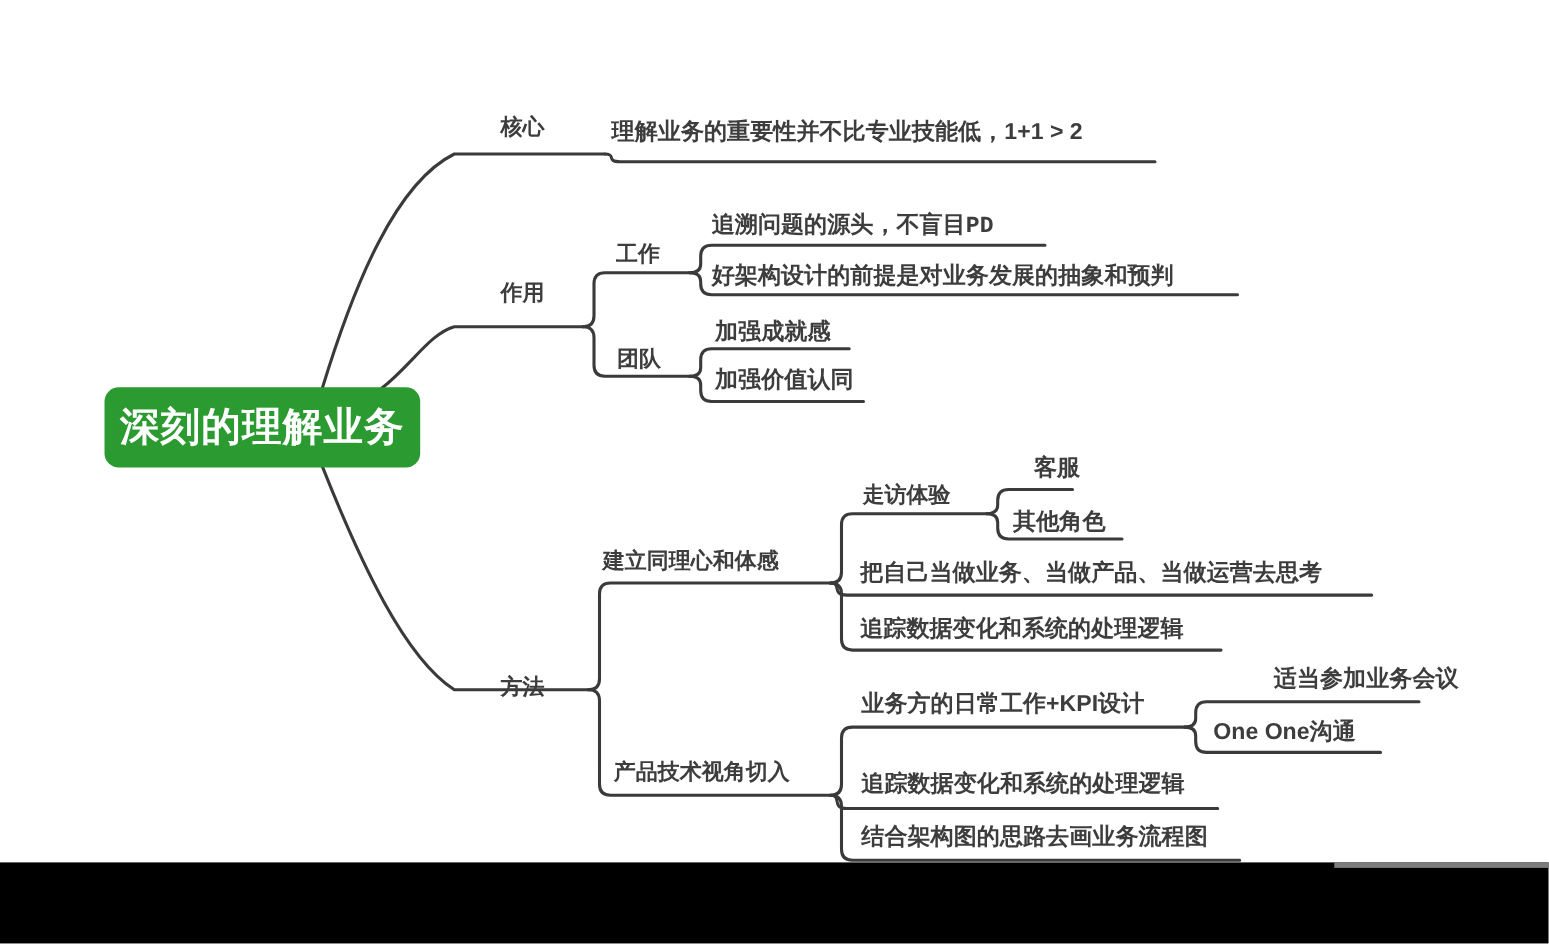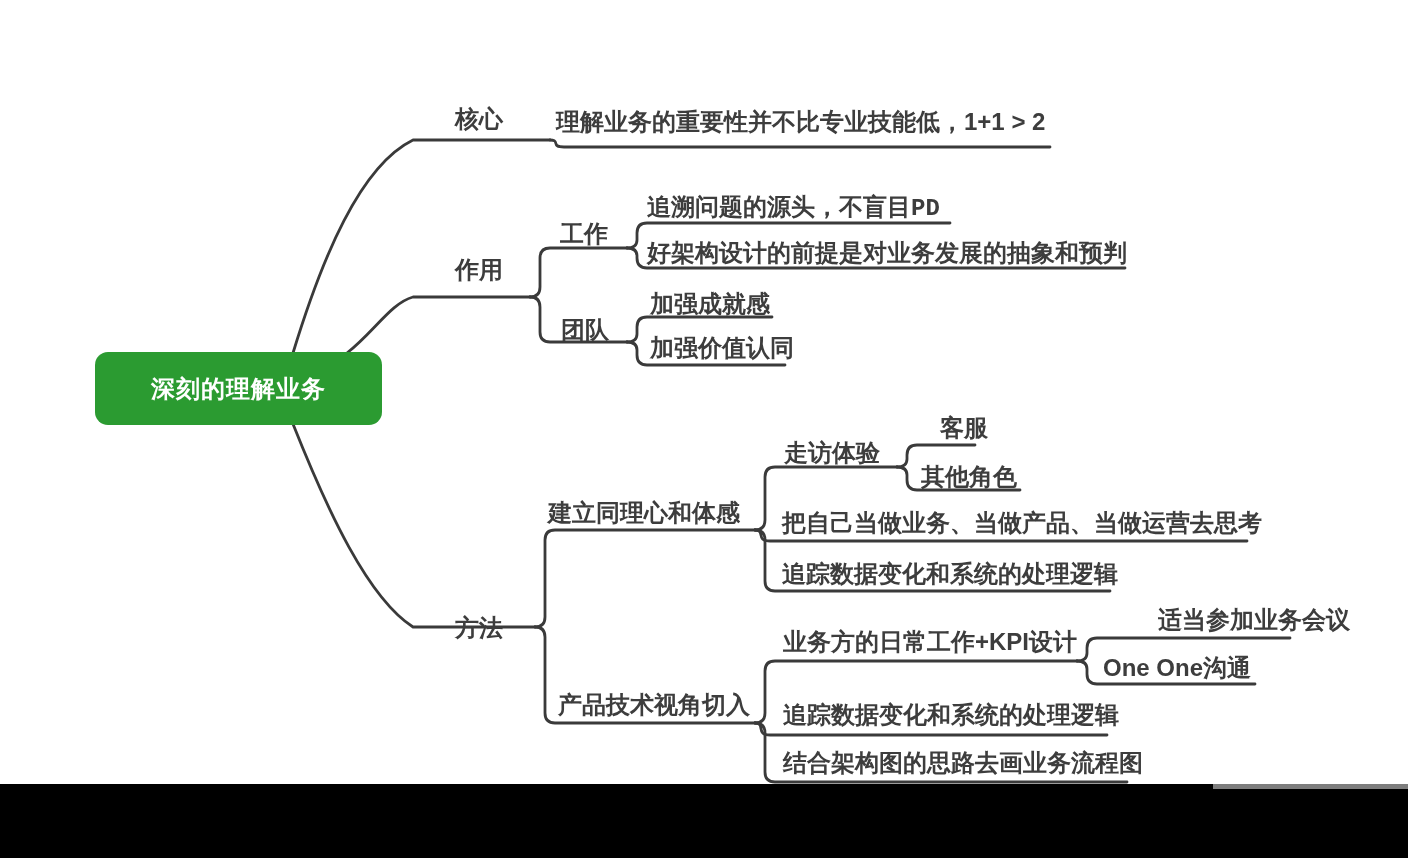--- a/index.html
+++ b/index.html
@@ -4,28 +4,28 @@
 <style>
   html,body{margin:0;padding:0;background:#fff;}
   #stage{
     position:relative;width:1408px;height:858px;background:#ffffff;overflow:hidden;
     font-family:"Liberation Sans","DejaVu Sans",sans-serif;
   }
   #wires{position:absolute;left:0;top:0;width:1408px;height:858px;}
   #wires path{fill:none;stroke:#3a3a3a;stroke-width:2.8;stroke-linecap:round;stroke-linejoin:round;}
   .lbl{
     position:absolute;white-space:nowrap;font-weight:bold;color:#3d3d3d;
-    font-size:24px;line-height:1.15;cursor:default;
+    font-size:21px;line-height:1.15;cursor:default;
   }
-  .lbl.l1{font-size:24px;}
+  .lbl.l1{font-size:20px;}
   #root-node{
     position:absolute;left:95px;top:352px;width:287px;height:73px;
     background:#2b9b31;border-radius:13px;display:flex;align-items:center;justify-content:center;
   }
-  #root-node .root-text{color:#ffffff;font-weight:bold;font-size:24px;letter-spacing:1px;white-space:nowrap;}
+  #root-node .root-text{color:#ffffff;font-weight:bold;font-size:36px;letter-spacing:1px;white-space:nowrap;}
   #letterbox-bottom{position:absolute;left:0;top:784px;width:1408px;height:74px;background:#000000;}
   #scrubber{position:absolute;left:1213px;top:784px;width:195px;height:5px;background:#7d7d7d;}
 </style>
 </head>
 <body>
 
 <div id="stage">
 
   <svg id="wires" viewBox="0 0 1408 858">
 

